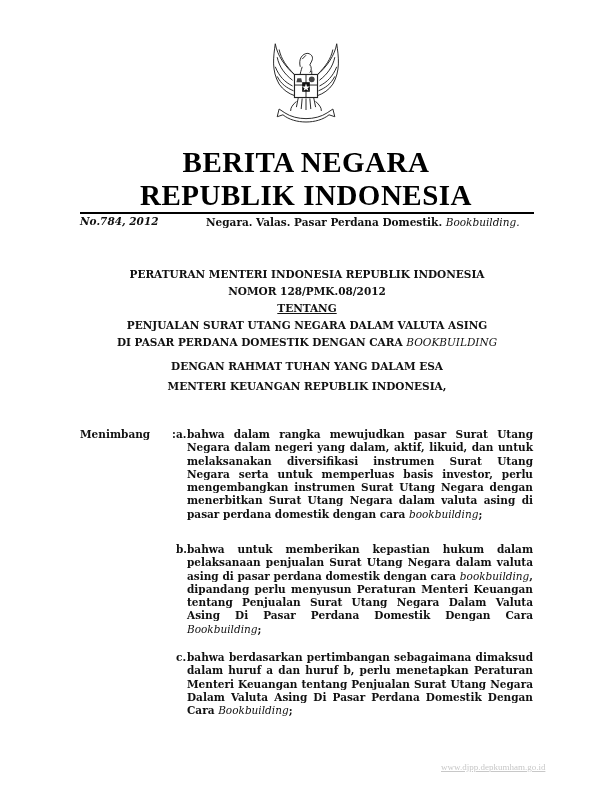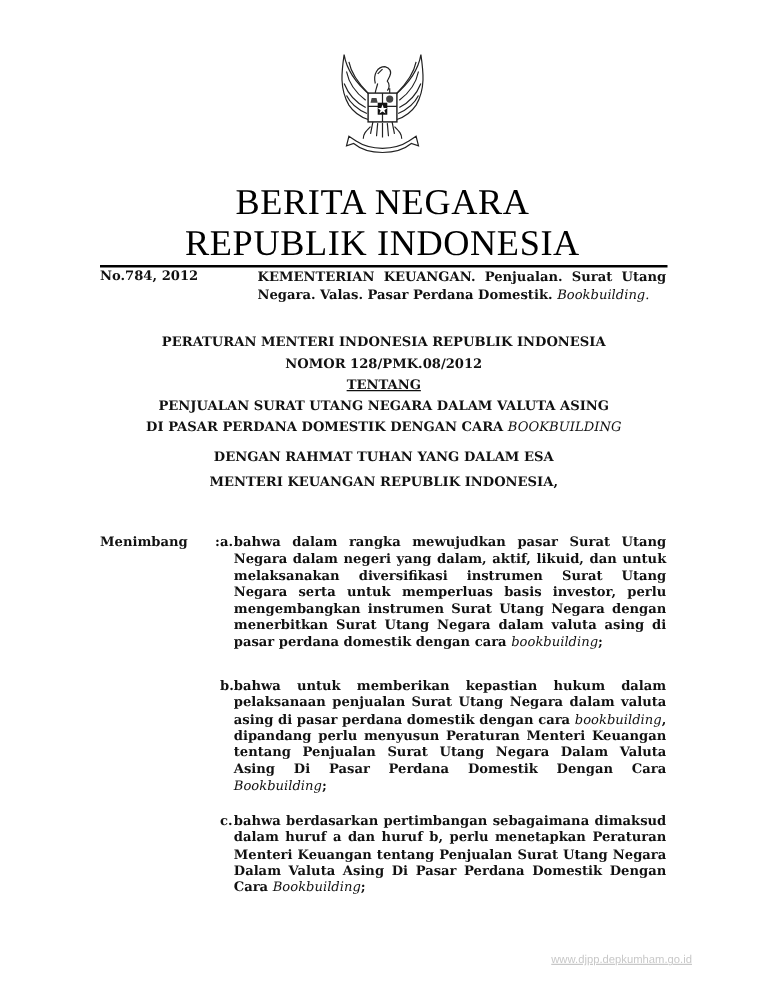--- a/index.html
+++ b/index.html
@@ -1,32 +1,32 @@
 <!DOCTYPE html>
 <html><head>
 <meta charset="utf-8">
 <style>
   html, body { margin: 0; padding: 0; background: #ffffff; }
   body { width: 612px; height: 792px; position: relative; overflow: hidden; font-family: "DejaVu Serif", "Liberation Serif", serif; color: #111; }
   .emblem { position: absolute; left: 258px; top: 38px; width: 96px; height: 96px; }
-  .title { position: absolute; left: 0; width: 612px; text-align: center; font-family: "Liberation Serif", serif; font-weight: normal; font-size: 29px; letter-spacing: 0.5px; color: #000; }
+  .title { position: absolute; left: 0; width: 612px; text-align: center; font-family: "Liberation Serif", serif; font-weight: bold; font-size: 29px; letter-spacing: 0.5px; color: #000; }
   .t1 { top: 146px; }
   .t2 { top: 179px; }
   .rule { position: absolute; left: 80px; top: 212px; width: 454px; height: 0; border-top: 2px solid #000; }
-  .meta-no { position: absolute; left: 80px; top: 215px; font-size: 10.5px; font-weight: bold; }
+  .meta-no { position: absolute; left: 80px; top: 215px; font-size: 10.5px; font-weight: bold; font-style: italic; }
   .meta-desc { position: absolute; left: 206px; top: 215px; width: 327px; font-size: 10.5px; font-weight: bold; line-height: 14px; text-align: justify; text-align-last: left; }
   .meta-desc .l1 { display: block; text-align: justify; text-align-last: justify; }
   .center { position: absolute; left: 80px; width: 454px; text-align: center; font-size: 10.5px; font-weight: bold; }
   .em { font-style: italic; font-weight: normal; }
   .menimbang { position: absolute; left: 80px; top: 428px; font-size: 10.5px; font-weight: bold; }
   .colon-a { position: absolute; left: 172px; top: 428px; font-size: 10.5px; font-weight: bold; }
   .item { position: absolute; left: 176px; width: 357px; font-size: 10.5px; font-weight: bold; line-height: 13.3px; }
   .item .marker { position: absolute; left: 0; top: 0; }
   .item .body { margin-left: 11px; text-align: justify; }
-  .footer { position: absolute; left: 441px; top: 762px; font-family: Liberation Sans, sans-serif; font-size: 9px; color: #c8c8c8; text-decoration: underline; }
+  .footer { position: absolute; left: 441px; top: 762px; font-family: Liberation Serif, serif; font-size: 9px; color: #c8c8c8; text-decoration: underline; }
 </style>
 </head>
 <body>
 
 <div class="emblem">
   <svg viewBox="0 0 100 100" width="96" height="96">
     <g fill="none" stroke="#222" stroke-width="1">
 
       <path d="M40 40 C28 30 20 18 18 6 C16 20 14 34 22 48 C26 54 32 58 38 60"></path>
       <path d="M38 38 C30 30 24 22 22 12"></path>
@@ -63,21 +63,20 @@
     </g>
   </svg>
 </div>
 
 <div class="title t1">BERITA NEGARA</div>
 <div class="title t2">REPUBLIK INDONESIA</div>
 <div class="rule"></div>
 
 <div class="meta-no">No.784, 2012</div>
 <div class="meta-desc">
-  <span class="l1">KEMENTERIAN KEUANGAN. Penjualan. Surat Utang</span>
   <span>Negara. Valas. Pasar Perdana Domestik. </span><span class="em">Bookbuilding.</span>
 </div>
 
 <div class="center" style="top:268px;">PERATURAN MENTERI INDONESIA REPUBLIK INDONESIA</div>
 <div class="center" style="top:285px;">NOMOR 128/PMK.08/2012</div>
 <div class="center" style="top:302px;text-decoration:underline;">TENTANG</div>
 <div class="center" style="top:319px;">PENJUALAN SURAT UTANG NEGARA DALAM VALUTA ASING</div>
 <div class="center" style="top:336px;">
   <span>DI PASAR PERDANA DOMESTIK DENGAN CARA </span><span class="em">BOOKBUILDING</span>
 </div>

